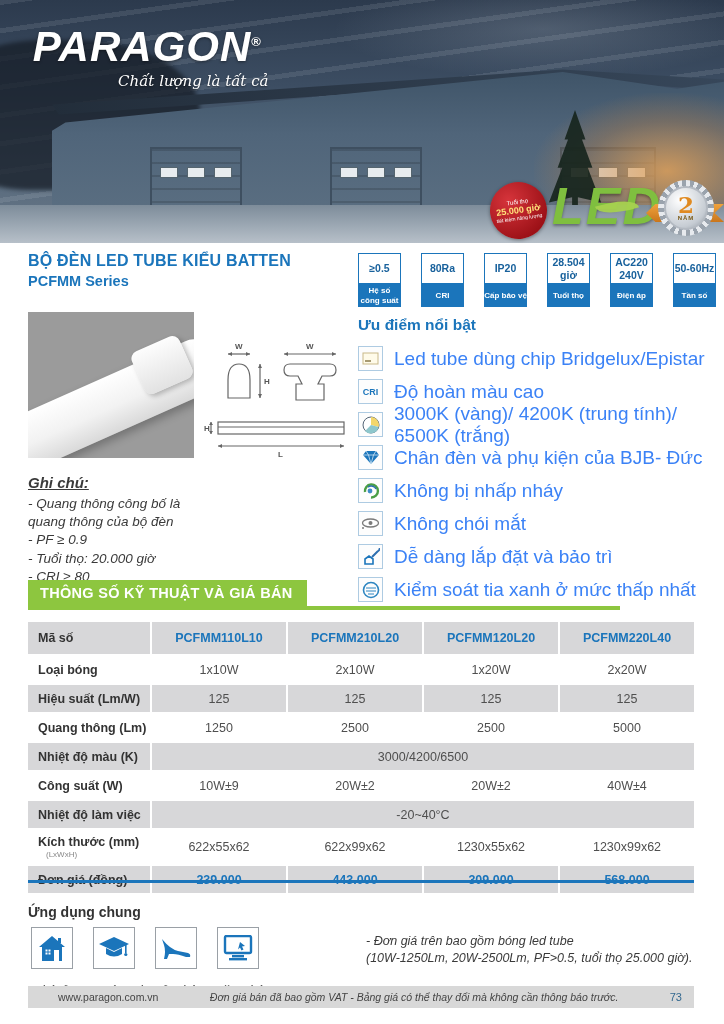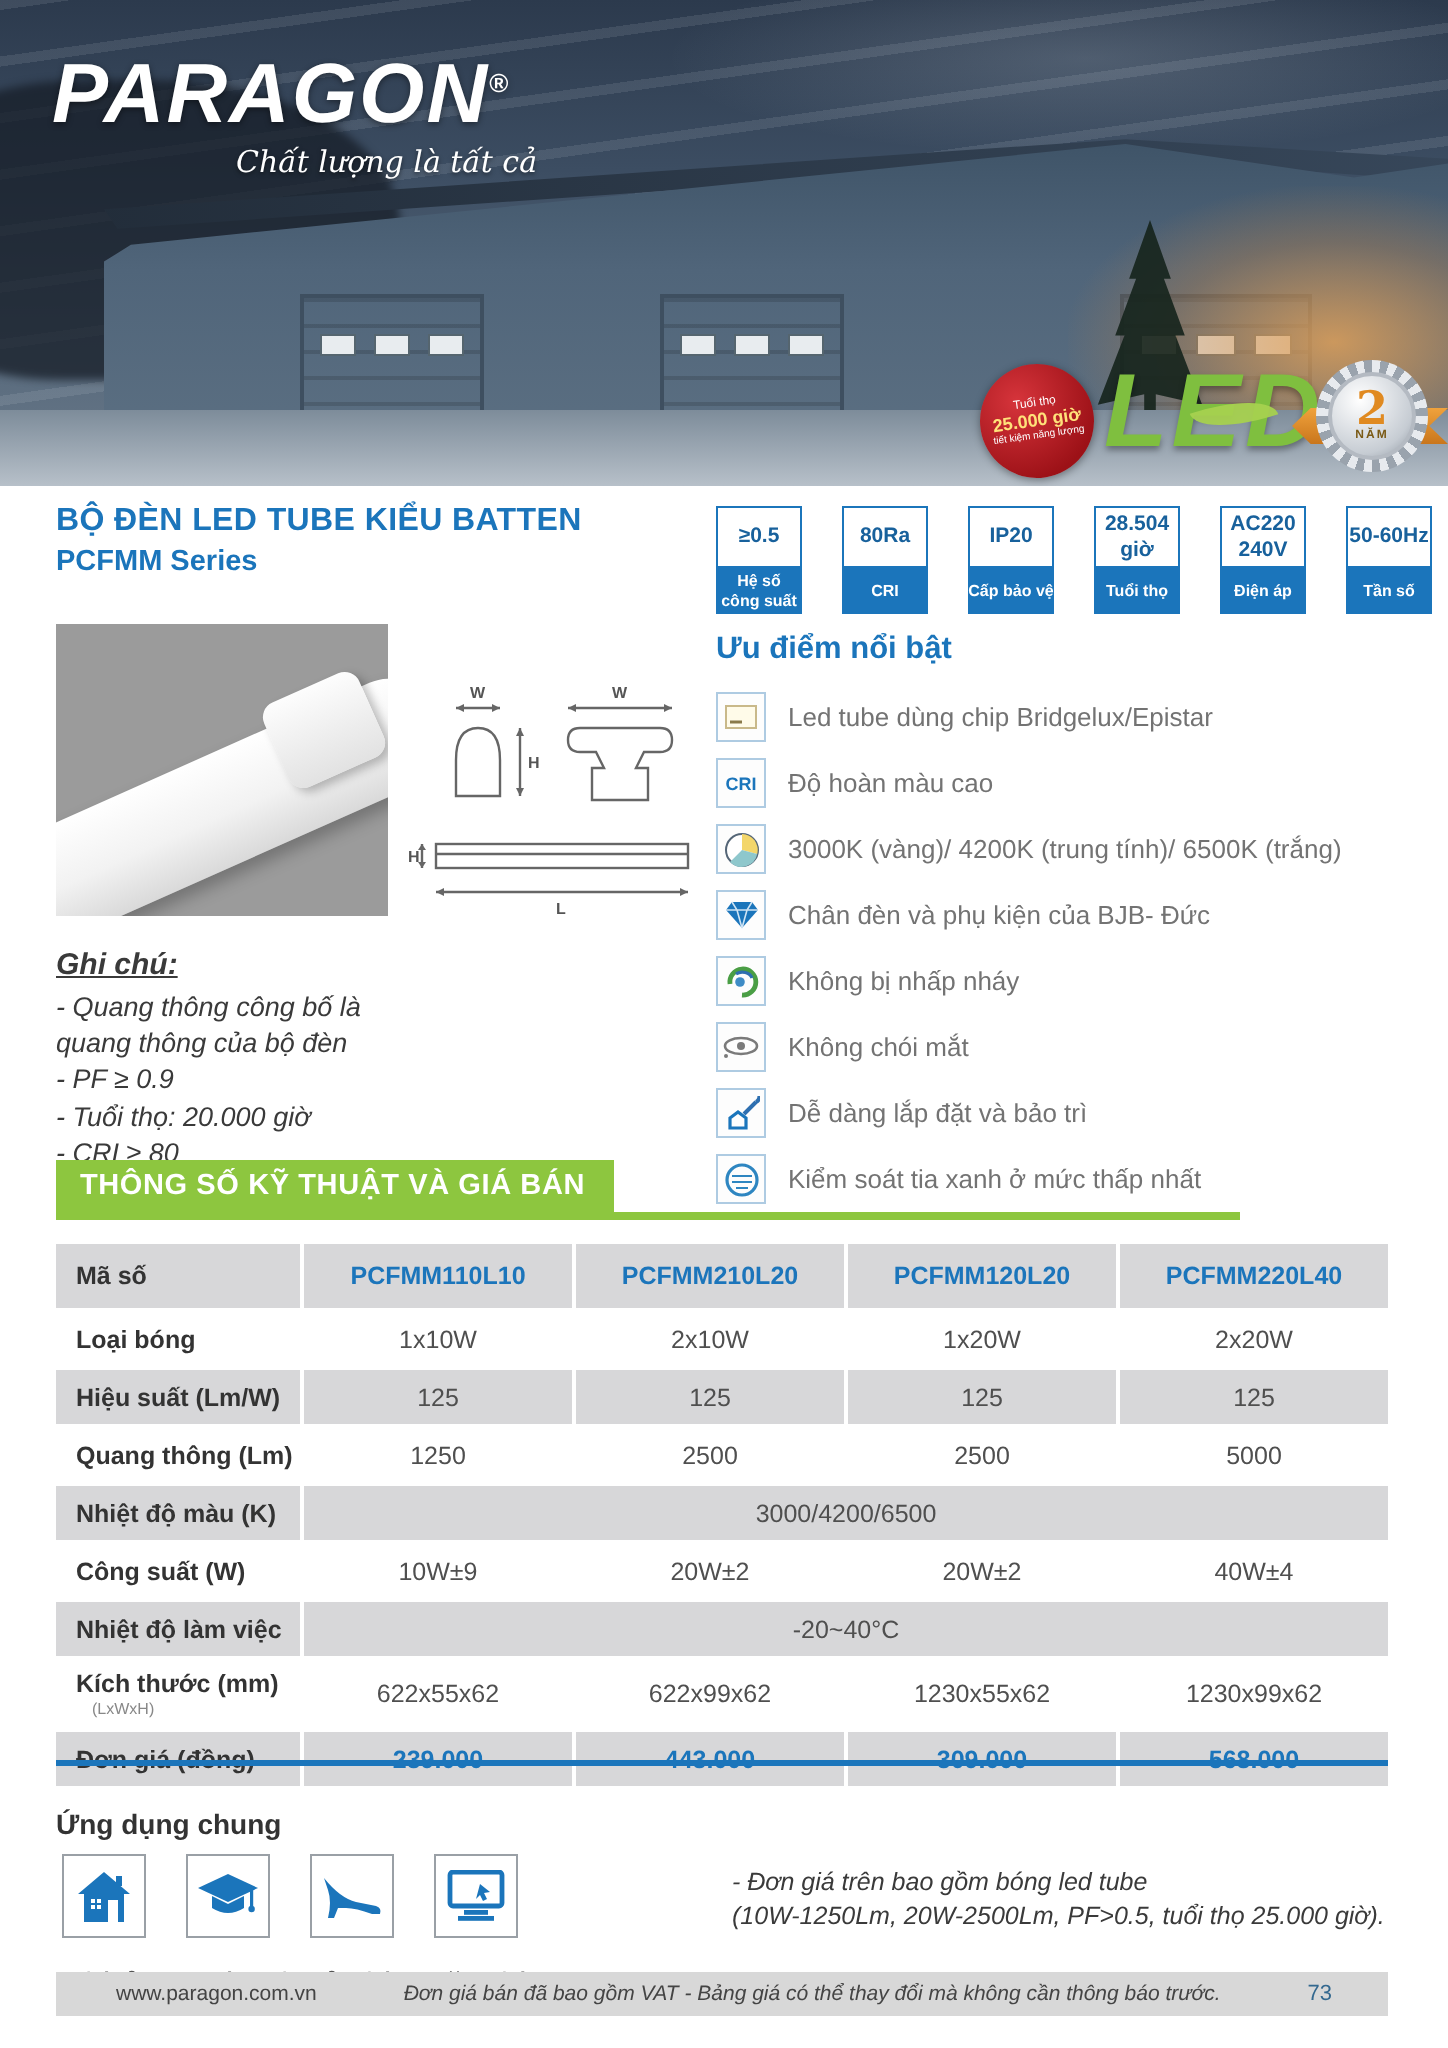--- a/index.html
+++ b/index.html
@@ -26,21 +26,21 @@
   .door .door-windows span { flex:1; background:#e8ecef; border:1px solid #55656f; }
   .hero-glow { position:absolute; right:0; bottom:20px; width:190px; height:130px;
           background:radial-gradient(ellipse at 70% 60%, rgba(224,160,88,.85), rgba(190,130,70,.35) 45%, rgba(0,0,0,0) 72%); }
   .pine { position:absolute; right:120px; bottom:28px; width:58px; height:105px; background:#15231c; opacity:.9;
           clip-path:polygon(50% 0, 68% 28%, 62% 28%, 80% 55%, 72% 55%, 95% 88%, 55% 83%, 55% 100%, 45% 100%, 45% 83%, 5% 88%, 28% 55%, 20% 55%, 38% 28%, 32% 28%); }
   .hero-ground { position:absolute; left:0; bottom:0; width:100%; height:38px;
           background:linear-gradient(180deg,#7d8c9a,#b7c0c9); }
 
   .brand { position:absolute; left:26px; top:26px; color:#ffffff; }
   .brand-word { font-size:42px; font-weight:bold; font-style:italic; letter-spacing:1px; line-height:1;
-          font-family:"Liberation Sans", sans-serif; text-shadow:0 1px 3px rgba(0,0,0,.45); }
+          font-family:"Liberation Sans", sans-serif; text-shadow:0 1px 3px rgba(0,0,0,.45);text-align:center; }
   .brand-reg { font-size:13px; vertical-align:super; font-style:normal; }
   .brand-tagline { margin-top:4px; margin-left:92px; font-family:"DejaVu Serif", serif; font-style:italic; font-size:15px;
           text-shadow:0 1px 2px rgba(0,0,0,.5); }
 
   .hero-badges { position:absolute; left:488px; top:178px; width:232px; height:62px; }
   .red-badge { position:absolute; left:2px; top:4px; width:57px; height:57px; border-radius:50%;
           background:radial-gradient(circle at 35% 30%, #d6343b, #9c1117 75%); color:#fff; text-align:center;
           display:flex; flex-direction:column; justify-content:center; transform:rotate(-8deg);
           box-shadow:0 1px 4px rgba(0,0,0,.4); }
   .red-badge .rb1 { font-size:6px; }
@@ -80,21 +80,21 @@
   .fixture-cap { position:absolute; left:108px; top:30px; width:52px; height:46px; background:linear-gradient(180deg,#fdfdfd,#e2e2e2);
           border-radius:8px; transform:rotate(-24deg); box-shadow:2px 3px 5px rgba(0,0,0,.25); }
   .dim-diagram { position:absolute; left:204px; top:334px; }
 
   
   .features { position:absolute; left:358px; top:316px; width:360px; }
   .features-title { color:#1b75bb; font-size:15.5px; font-weight:bold; margin-bottom:8px; }
   .feature-item { display:flex; align-items:center; height:33px; }
   .feature-icon { width:25px; height:25px; border:1px solid #aecbe2; background:#fdfdfd; margin-right:11px;
           display:flex; align-items:center; justify-content:center; flex:0 0 25px; font-size:9px; font-weight:bold; color:#1b75bb; }
-  .feature-text { font-size:13px; color:#737373; }
+  .feature-text { font-size:19px; color:#3b82f6; }
 
   
   .notes { position:absolute; left:28px; top:474px; width:320px; color:#3a3a3a; font-style:italic; }
   .notes-title { font-size:15px; font-weight:bold; text-decoration:underline; margin-bottom:4px; }
   .note-line { font-size:13.5px; line-height:1.35; white-space:pre-line; }
 
   
   .section-bar { position:absolute; left:28px; top:580px; width:592px; }
   .section-bar .bar-block { display:inline-block; background:#8dc63f; color:#fff; font-weight:bold; font-size:14.5px;
           padding:5px 14px 5px 12px; letter-spacing:.3px; }
@@ -124,21 +124,21 @@
           display:flex; align-items:center; justify-content:center; }
   .app-label { font-size:14px; color:#555; margin-top:14px; white-space:nowrap; }
 
   .price-note { position:absolute; left:366px; top:933px; width:350px; font-size:12.5px; font-style:italic; color:#3a3a3a; line-height:1.35; white-space:pre-line; }
 
   
   .footer { position:absolute; left:28px; top:986px; width:666px; height:22px; background:#d8d8d8;
           display:flex; align-items:center; }
   .footer-site { font-size:10.5px; color:#444; margin-left:30px; }
   .footer-disc { flex:1; text-align:center; font-size:10.5px; font-style:italic; color:#444; }
-  .footer-page { font-size:11px; color:#33688f; margin-right:28px; }
+  .footer-page { font-size:11px; color:#33688f; margin-right:12px; }
 </style>
 </head>
 <body>
 
 <div class="page">
 
   <div class="hero">
     <div class="hero-clouds"></div>
     <div class="tree-left"></div>
     <div class="hero-roof"></div>

